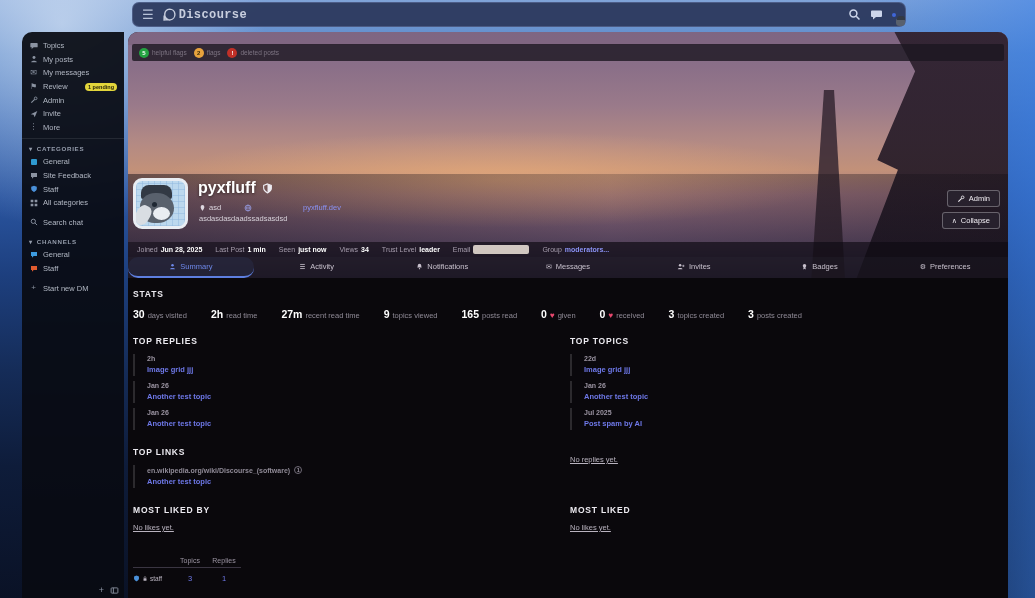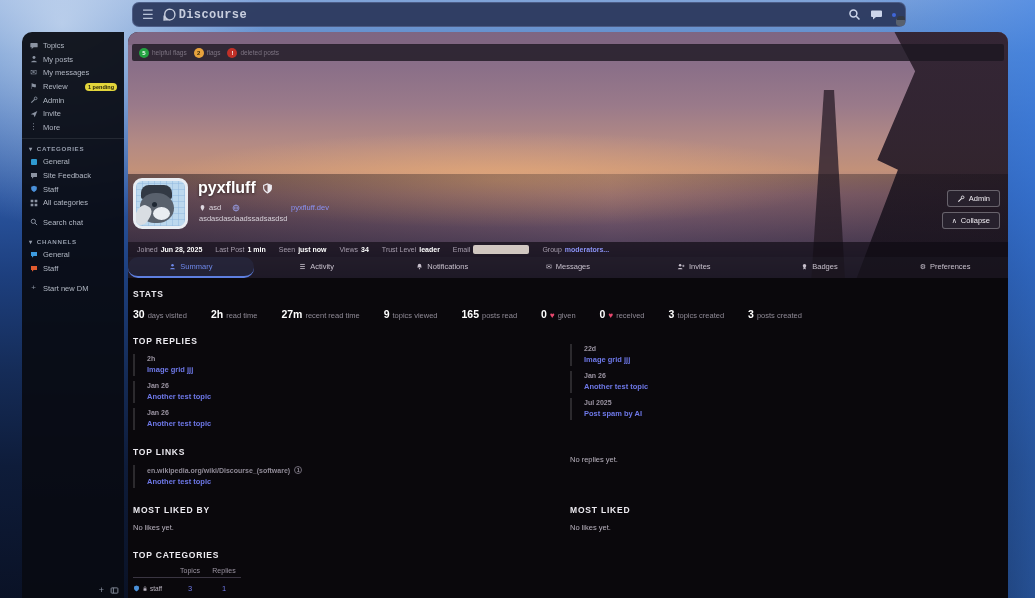--- a/index.html
+++ b/index.html
@@ -83,21 +83,21 @@
     border:3px solid #e9edf3; border-radius:9px; overflow:hidden;
   }
   .av-head { position:absolute; left:4px; top:12px; width:34px; height:30px; background:#59616d; border-radius:45% 50% 48% 42%; }
   .av-hat { position:absolute; left:5px; top:4px; width:31px; height:14px; background:#323944; border-radius:8px 8px 2px 2px; }
   .av-muzzle { position:absolute; left:17px; top:26px; width:17px; height:13px; background:#e9edf2; border-radius:50%; }
   .av-eye { position:absolute; left:16px; top:21px; width:5px; height:5px; background:#1e2733; border-radius:50%; }
   .av-arm { position:absolute; left:0px; top:24px; width:14px; height:20px; background:#d9dde3; border-radius:40%; transform:rotate(30deg); }
 
   .username-row { position:absolute; top:147px; left:70px; display:flex; align-items:center; gap:6px; }
   .username { font-size:16px; font-weight:bold; color:#fff; text-shadow:0 1px 3px rgba(0,0,0,0.55); }
-  .uinfo { position:absolute; top:171px; left:71px; display:flex; align-items:center; gap:11px; font-size:7.5px; color:#ddd7df; }
+  .uinfo { position:absolute; top:171px; left:71px; display:flex; align-items:center; gap:23px; font-size:7.5px; color:#ddd7df; }
   .uinfo .pair { display:flex; align-items:center; gap:3px; }
   .weblink { color:#8a92f4; cursor:pointer;padding-left:48px; }
   .bio { position:absolute; top:182px; left:71px; font-size:7.5px; color:#d6d0d8; }
 
   .hero-btns { position:absolute; top:158px; right:8px; display:flex; flex-direction:column; align-items:flex-end; gap:5px; }
   .hbtn { display:flex; align-items:center; justify-content:center; gap:4px;
     background:rgba(42,36,48,0.74); border:1px solid rgba(255,255,255,0.30); border-radius:3px;
     padding:3px 9px; font-size:7.5px; color:#efecf1; cursor:pointer; }
 
   .meta-strip { position:absolute; top:210px; left:0; right:0; height:15px;
@@ -123,21 +123,21 @@
   .stat .sv { font-size:10.5px; font-weight:bold; color:#fff; }
   .stat .sl { font-size:7.5px; color:#8f8a96; }
   .heart { color:#e8486e; font-size:8px; }
 
   .cols { display:grid; grid-template-columns:437px 1fr; margin-top:16px; }
   .sec { margin-bottom:12px; }
   .sec .items { margin-top:8px; }
   .tl-item { border-left:2px solid rgba(255,255,255,0.14); padding:1px 0 2px 12px; margin-bottom:5px;font-weight:bold; }
   .tl-date { font-size:7px; color:#9b94a2; margin-bottom:3px; }
   .tl-link { font-size:7.5px; color:#6e78e8; cursor:pointer; }
-  .empty-msg { margin-top:8px; font-size:7.5px; color:#b9b3bf; }
+  .empty-msg { margin-top:8px; font-size:7.5px; color:#b9b3bf;text-decoration:underline; }
   .link-url { font-size:7px; color:#8f8a96; display:flex; align-items:center; gap:4px; cursor:pointer; }
   .cnt-badge { width:8px; height:8px; border-radius:50%; border:1px solid #6f6a76; color:#9b94a2; font-size:5.5px; display:inline-flex; align-items:center; justify-content:center; }
   .tc-table { margin-top:7px; width:108px; }
   .tc-head { display:grid; grid-template-columns:40px 34px 34px; font-size:7px; color:#9b94a2; padding-bottom:3px; border-bottom:1px solid #3a3542; }
   .tc-head span { text-align:center; }
   .tc-row { display:grid; grid-template-columns:40px 34px 34px; align-items:center; padding-top:6px; }
   .tc-name { display:flex; align-items:center; gap:2px; font-size:6.5px; color:#b9b3bf; }
   .tc-val { text-align:center; font-size:7.5px; color:#6e78e8; cursor:pointer; }
 </style>
 </head>
@@ -521,20 +521,21 @@
             <div class="tl-date">Jan 26</div>
             <div class="tl-link">Another test topic</div>
           </div>
           <div class="tl-item">
             <div class="tl-date">Jan 26</div>
             <div class="tl-link">Another test topic</div>
           </div>
         </div>
       </div>
       <div class="sec">
+        <div class="h3">Top Topics</div>
         <div class="items">
           <div class="tl-item">
             <div class="tl-date">22d</div>
             <div class="tl-link">Image grid jjj</div>
           </div>
           <div class="tl-item">
             <div class="tl-date">Jan 26</div>
             <div class="tl-link">Another test topic</div>
           </div>
           <div class="tl-item">
@@ -563,21 +564,20 @@
       <div class="sec" style="margin-bottom:18px">
         <div class="h3">Most Liked By</div>
         <div class="empty-msg">No likes yet.</div>
       </div>
       <div class="sec">
         <div class="h3">Most Liked</div>
         <div class="empty-msg">No likes yet.</div>
       </div>
 
       <div class="sec">
-        <div class="h3">Top Categories</div>
         <div class="tc-table">
           <div class="tc-head">
             <span></span>
             <span>Topics</span>
             <span>Replies</span>
           </div>
           <div class="tc-row">
             <span class="tc-name">
               <svg class="si" width="7" height="7" viewBox="0 0 12 12">
                   <path d="M6 1l4.2 1.6v3.2c0 2.8-4.2 5-4.2 5s-4.2-2.2-4.2-5V2.6z" fill="#4a90d9"></path>

